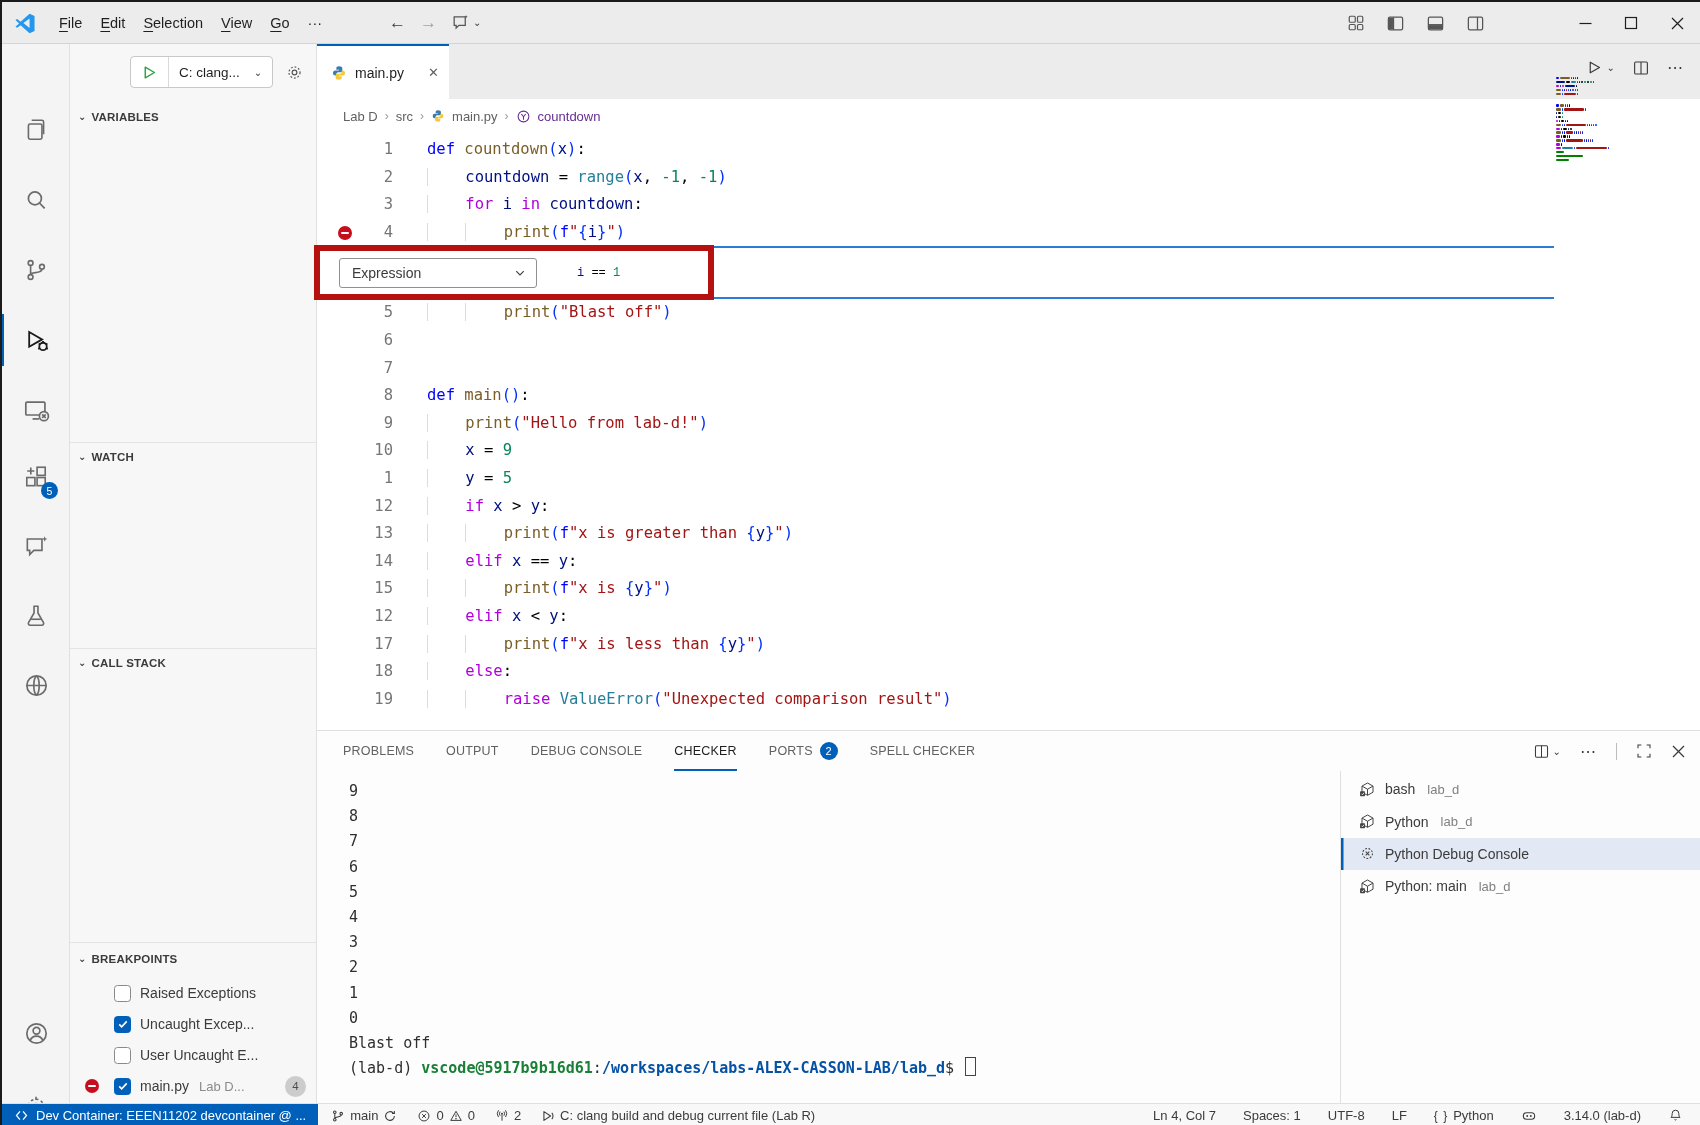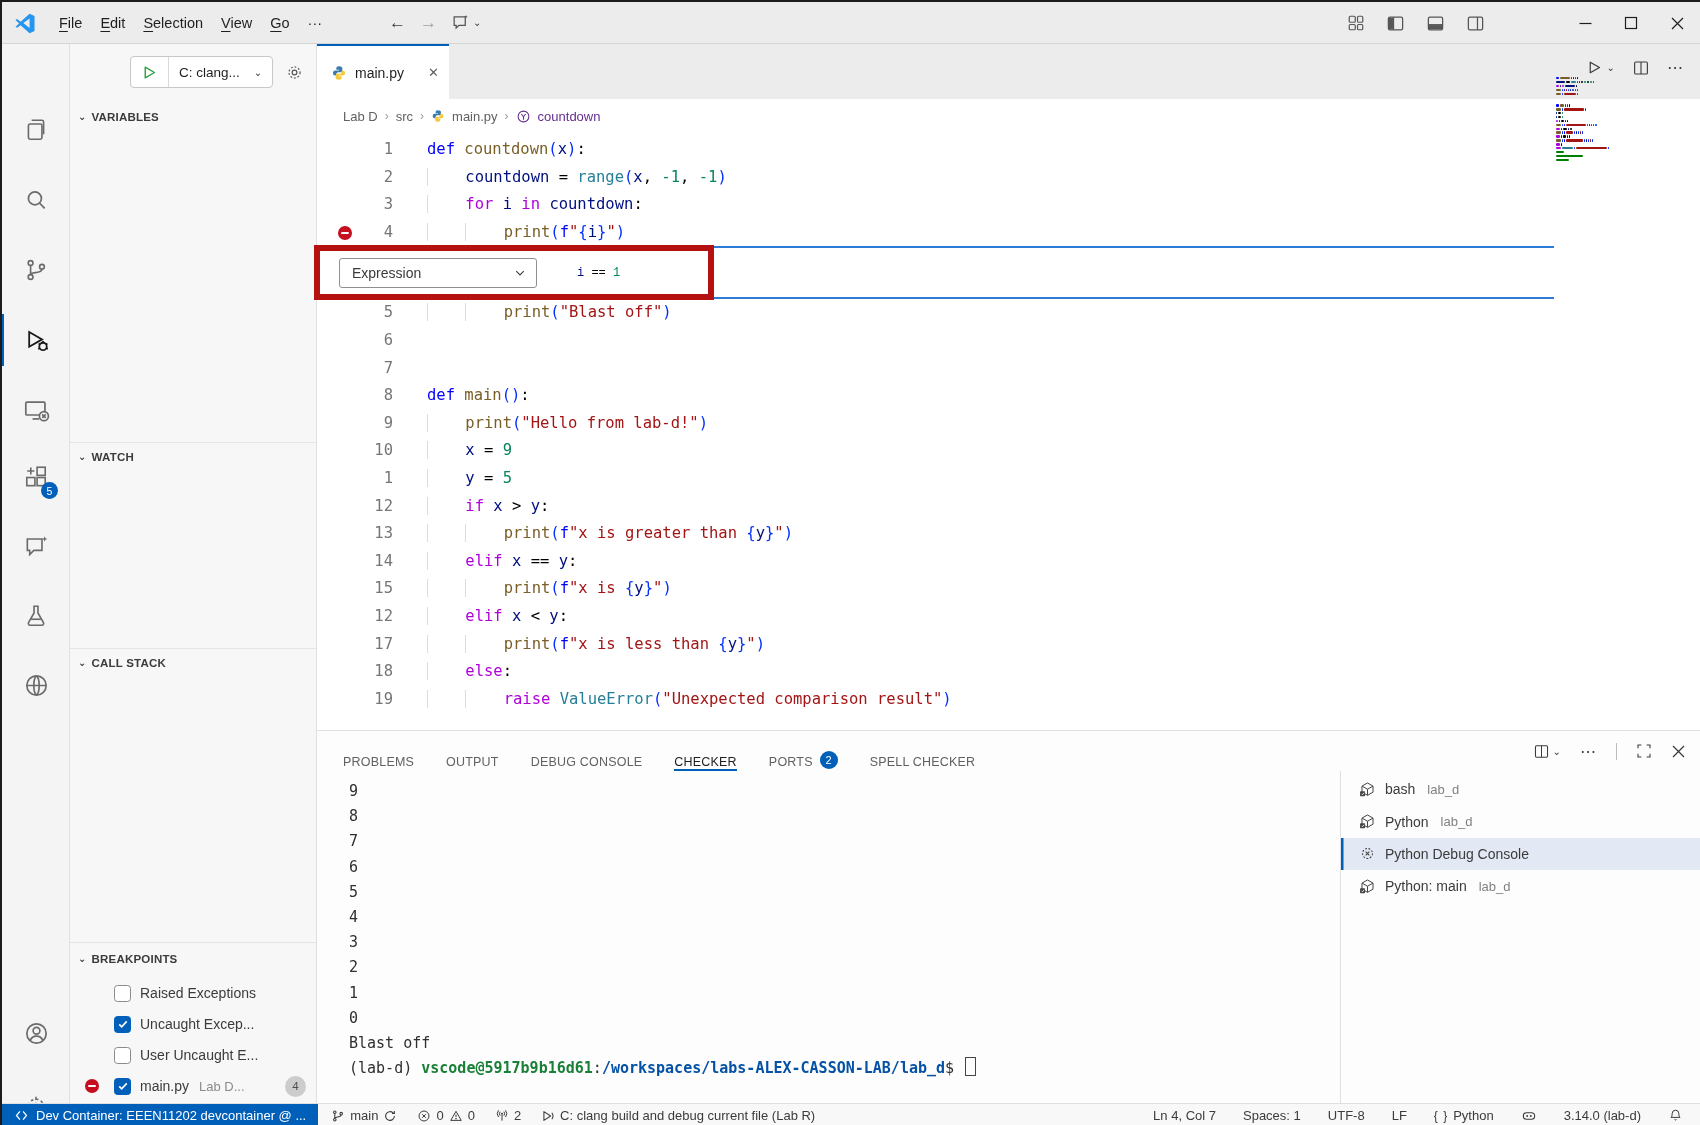--- a/index.html
+++ b/index.html
@@ -80,21 +80,21 @@
                  font-family:"Liberation Sans",sans-serif;font-size:14px;color:#3b3b3b;}
   #cond-expr{margin-left:40px;font-size:12px;font-family:Liberation Mono, monospace;}
   #annotation-rect{position:absolute;left:-3px;top:-1px;width:400px;height:55px;border:6px solid #b61111;box-sizing:border-box;pointer-events:none;}
   
   #minimap{position:absolute;right:82px;top:33px;width:64px;}
   .mm-row{height:2.4px;margin-bottom:1.5px;display:flex;gap:1px;}
   .mm-seg{height:100%;border-radius:1px;}
   
   #panel{position:absolute;left:315px;top:728px;width:1385px;height:373px;background:#fdfdfd;border-top:1px solid #e0e0e0;box-sizing:border-box;}
   #panel-tabs{position:absolute;left:26px;top:0;height:40px;display:flex;align-items:center;gap:32px;}
-  .ptab{font-size:12.5px;letter-spacing:.2px;color:#616161;height:40px;display:flex;align-items:flex-end;gap:7px;box-sizing:border-box;border-bottom:2px solid transparent;border-top:2px solid transparent;}
+  .ptab{font-size:12.5px;letter-spacing:.2px;color:#616161;height:40px;display:flex;align-items:center;gap:7px;box-sizing:border-box;border-bottom:2px solid transparent;border-top:2px solid transparent;}
   .ptab.active{color:#1e1e1e;border-bottom-color:#005fb8;}
   .ptab-badge{width:18px;height:18px;border-radius:10px;background:#005fb8;color:#fff;font-size:11px;display:flex;align-items:center;justify-content:center;}
   #panel-actions{position:absolute;right:16px;top:0;height:40px;display:flex;align-items:center;gap:19px;color:#3b3b3b;}
   #panel-actions .vsep{width:1px;height:17px;background:#bdbdbd;}
   #term-out{position:absolute;left:32px;top:48px;font-family:"DejaVu Sans Mono","Liberation Mono",monospace;
             font-size:15px;color:#2f2f2f;line-height:25.2px;white-space:pre;}
   .t-user{color:#1a7f37;font-weight:bold;}
   .t-path{color:#0451a5;font-weight:bold;}
   .t-cursor{display:inline-block;width:9px;height:17px;border:1.4px solid #444;vertical-align:-3px;margin-left:2px;}
   #term-list{position:absolute;right:0;top:40px;width:362px;bottom:0;border-left:1px solid #e0e0e0;box-sizing:border-box;padding-top:2px;}

